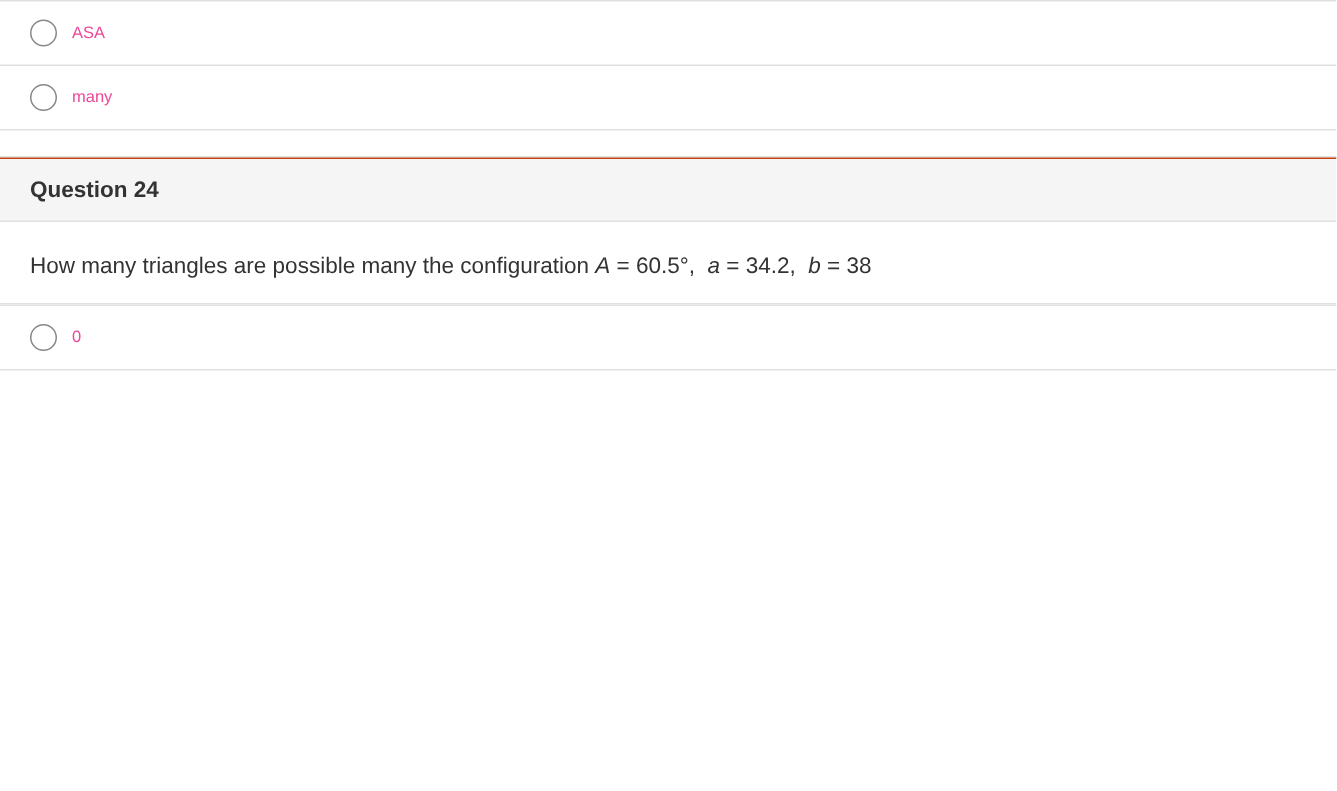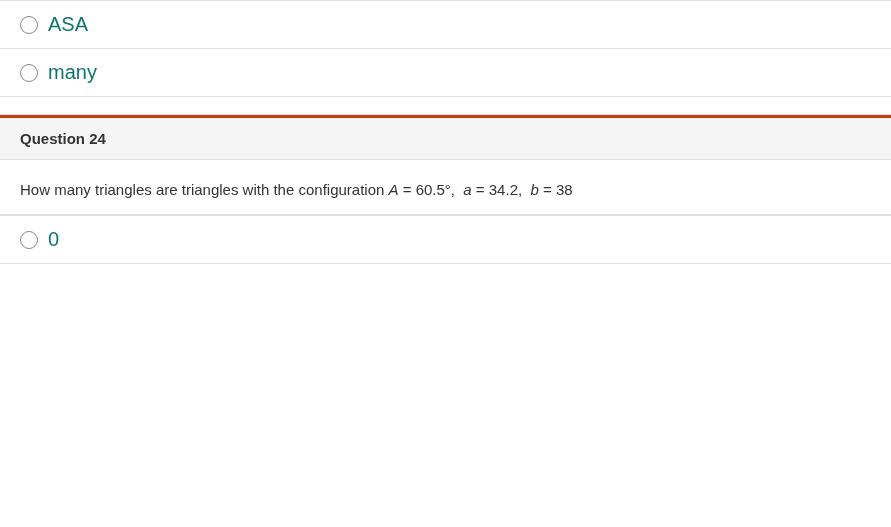--- a/index.html
+++ b/index.html
@@ -37,33 +37,33 @@
       width: 18px;
       height: 18px;
       border-radius: 50%;
       border: 1.5px solid #888;
       background: #fff;
       flex-shrink: 0;
       display: inline-block;
     }
 
     .option-label {
-      font-size: 20px;
-      color: #0f766e;
+      font-size: 11px;
+      color: #ec4899;
     }
 
     .spacer {
       height: 18px;
       border-bottom: 1px solid #e0e0e0;
     }
 
     .question-header {
       background: #f5f5f5;
       padding: 12px 20px;
-      border-top: 3px solid #c2410c;
+      border-top: 1px solid #c2410c;
       border-bottom: 1px solid #e0e0e0;
       font-weight: bold;
       font-size: 15px;
     }
 
     .question-body {
       padding: 18px 20px 12px 20px;
       border-bottom: 1px solid #e0e0e0;
       font-size: 15px;
       line-height: 1.6;
@@ -87,21 +87,21 @@
   </div>
 </div>
 
 <div class="spacer"></div>
 
 <div class="question-block">
   <div class="question-header">
     <span>Question 24</span>
   </div>
   <div class="question-body">
-    <span>How many triangles are triangles with the configuration </span><span><i>A</i> = 60.5°,&nbsp; <i>a</i> = 34.2,&nbsp; <i>b</i> = 38</span>
+    <span>How many triangles are possible many the configuration </span><span><i>A</i> = 60.5°,&nbsp; <i>a</i> = 34.2,&nbsp; <i>b</i> = 38</span>
   </div>
   <div class="answer-options-section">
     <div class="answer-option">
       <span class="radio-circle"></span>
       <span class="option-label">0</span>
     </div>
   </div>
 </div>
 
 </body></html>

